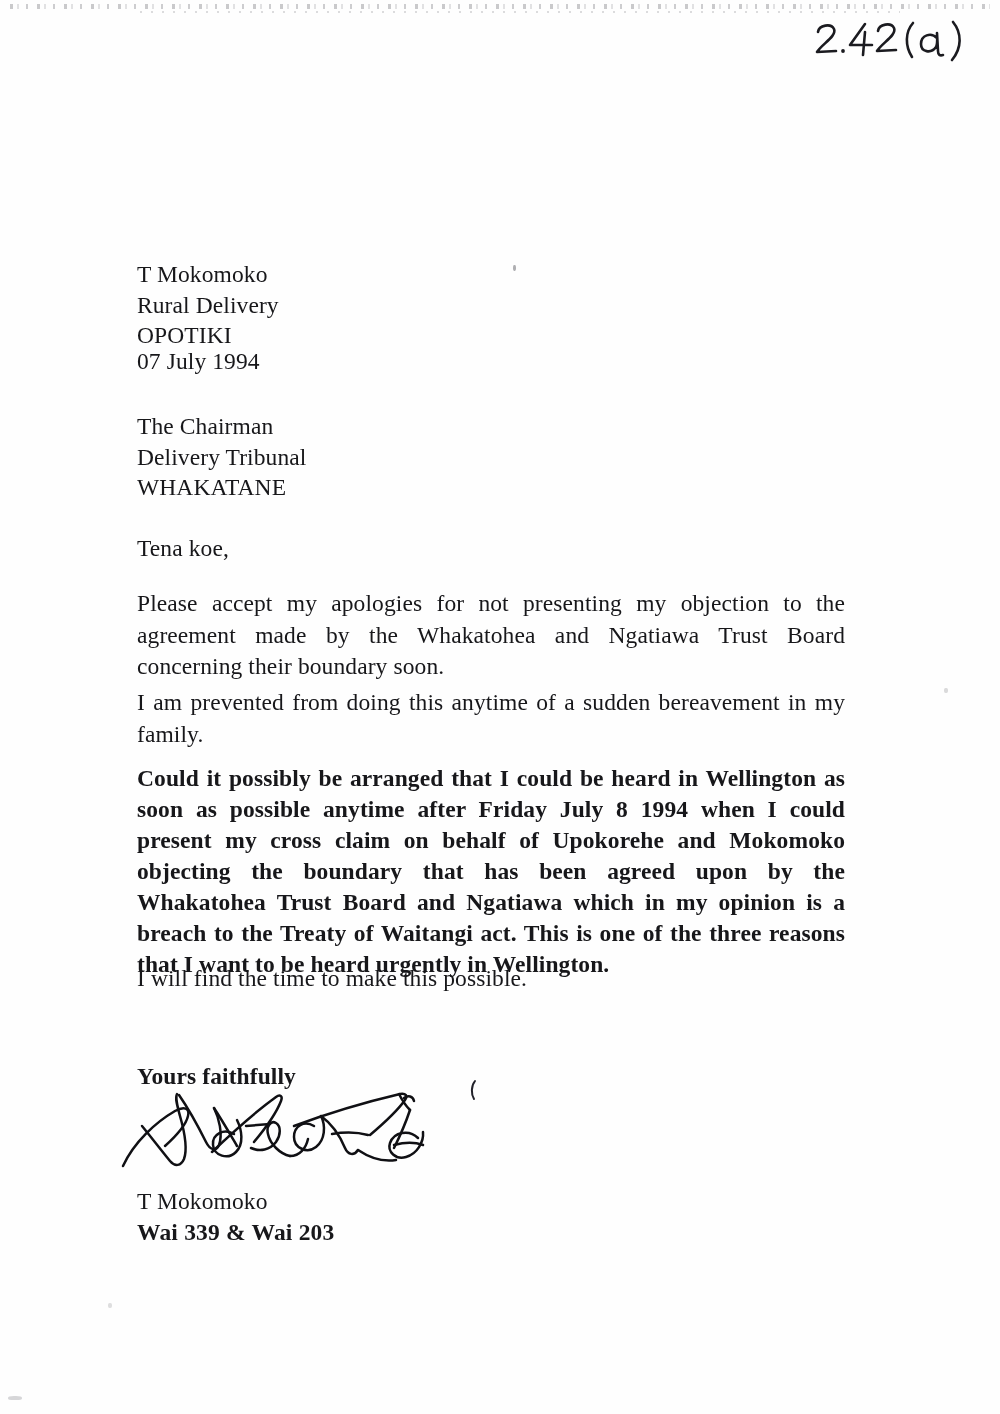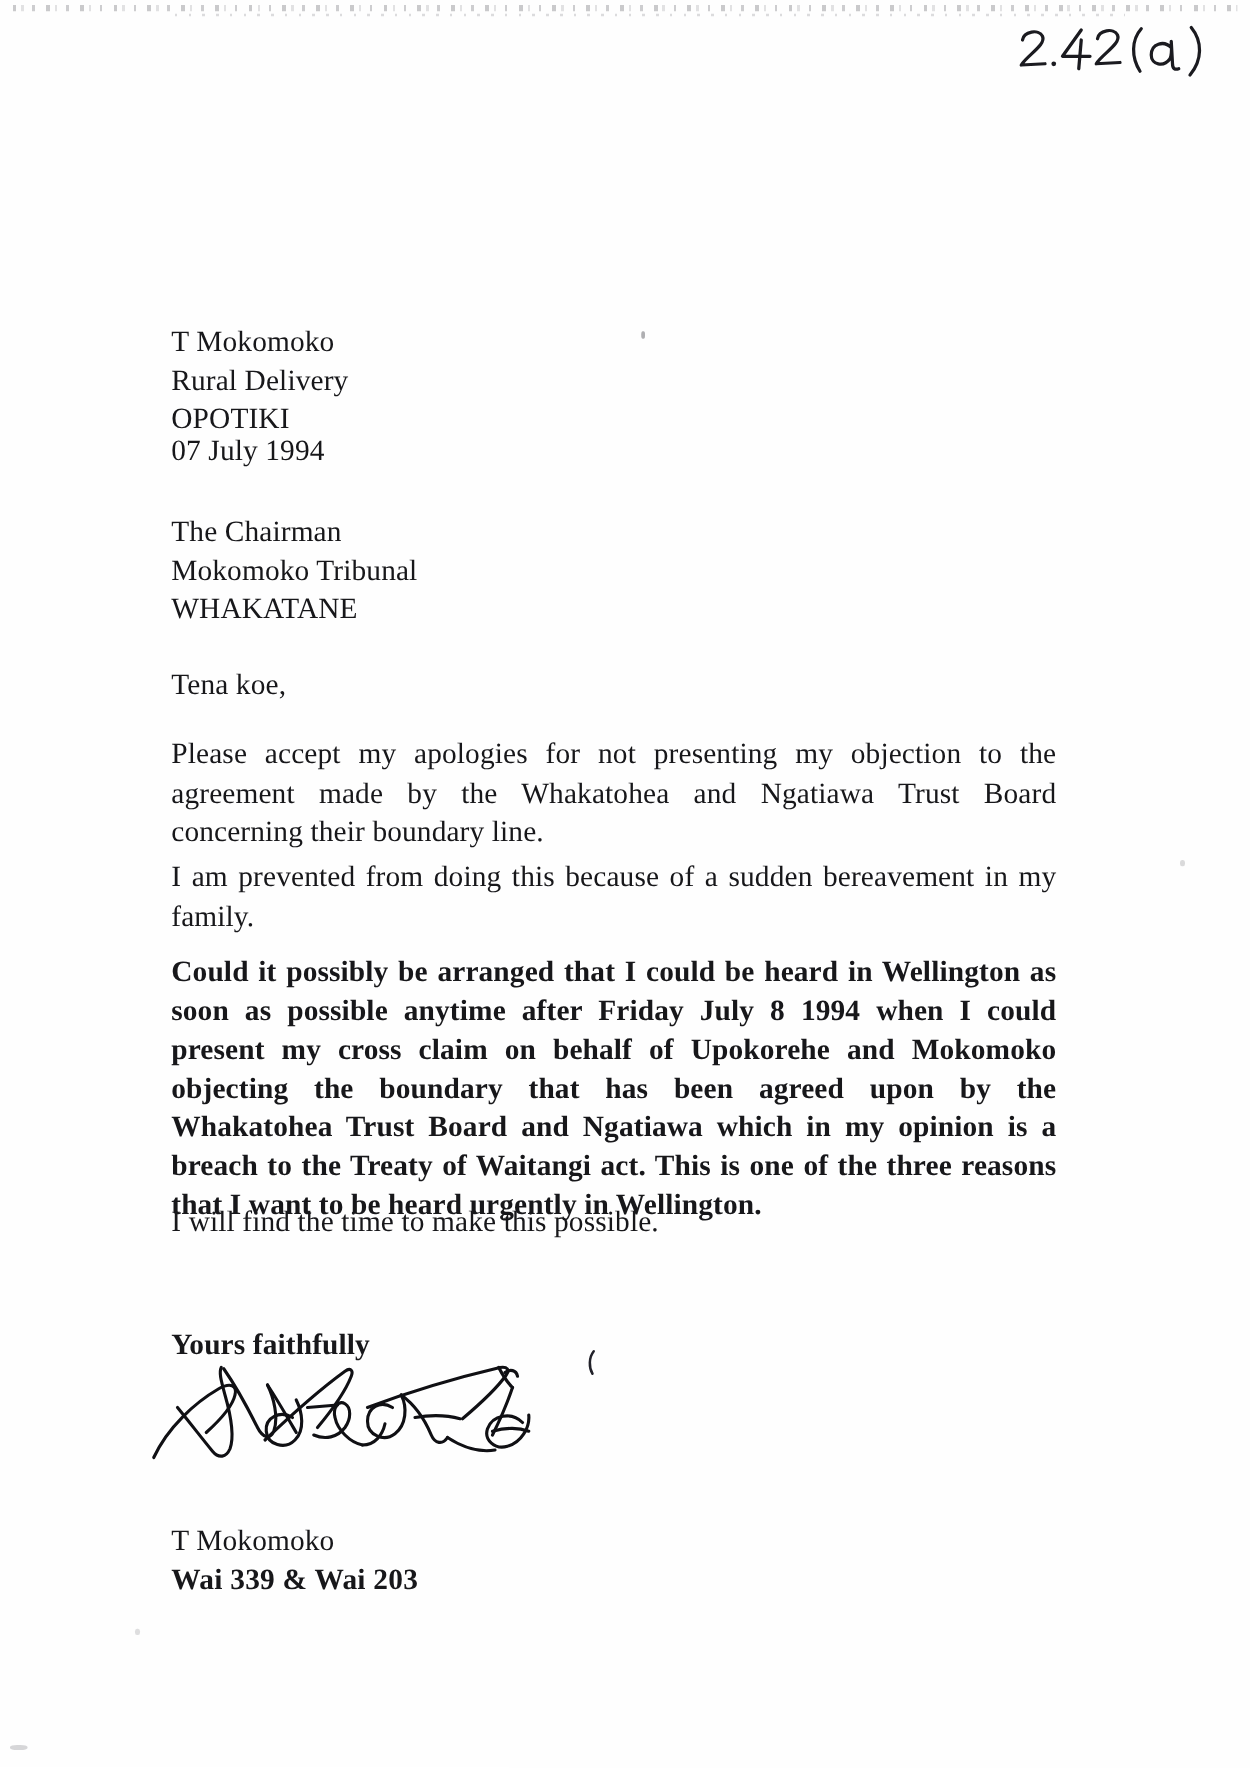--- a/index.html
+++ b/index.html
@@ -99,21 +99,21 @@
   .signature-wrap svg { display: block; }
 
   .pen-tick {
     position: absolute;
     left: 468px;
     top: 1079px;
     width: 10px;
     height: 22px;
   }
 
-  .name-block { top: 1218px; left: 137px; }
+  .name-block { top: 1186px; left: 137px; }
   .wai-line {
     font-weight: 700;
     letter-spacing: 0.2px;
   }
 
   .handwritten-ref {
     position: absolute;
     left: 812px;
     top: 18px;
     width: 170px;
@@ -152,27 +152,27 @@
     </svg>
   </div>
 
   <div class="txt block-addr sender-block"><span>T Mokomoko</span>
 <span>Rural Delivery</span>
 <span>OPOTIKI</span></div>
 
   <div class="txt date-line" style="left:137px;">07 July 1994</div>
 
   <div class="txt block-addr recipient-block"><span>The Chairman</span>
-<span>Mokomoko Tribunal</span>
+<span>Delivery Tribunal</span>
 <span>WHAKATANE</span></div>
 
   <div class="txt greeting" style="left:137px;">Tena koe,</div>
 
-  <div class="para p1">Please accept my apologies for not presenting my objection to the agreement made by the Whakatohea and Ngatiawa Trust Board concerning their boundary line.</div>
-  <div class="para p2">I am prevented from doing this because  of a sudden bereavement in my family.</div>
+  <div class="para p1">Please accept my apologies for not presenting my objection to the agreement made by the Whakatohea and Ngatiawa Trust Board concerning their boundary soon.</div>
+  <div class="para p2">I am prevented from doing this anytime  of a sudden bereavement in my family.</div>
   <div class="para p3 tight">Could it possibly be arranged that I could be heard in Wellington as soon as possible anytime after Friday July 8 1994 when I could present my cross claim on behalf of Upokorehe and Mokomoko objecting the boundary  that has been agreed upon by the Whakatohea Trust Board and Ngatiawa which in my opinion is a breach to the Treaty of Waitangi act.  This is one of the three reasons that I want to be heard urgently in Wellington.</div>
   <div class="para p4" style="text-align:left;">I will find the time to make this possible.</div>
 
   <div class="txt signoff">Yours faithfully</div>
 
   <div class="signature-wrap">
     <svg width="340" height="95" viewBox="0 0 340 95" fill="none" stroke="#101014" stroke-width="2.5" stroke-linecap="round" stroke-linejoin="round">
 
       <path d="M5 84 C16 60, 38 40, 57 29 C66 24, 72 26, 70 34 C68 43, 57 55, 47 64"></path>
       <path d="M24 44 C33 55, 43 68, 52 79 C57 85, 63 84, 66 77 C70 66, 66 48, 62 34 C59 23, 57 16, 59 12"></path>

